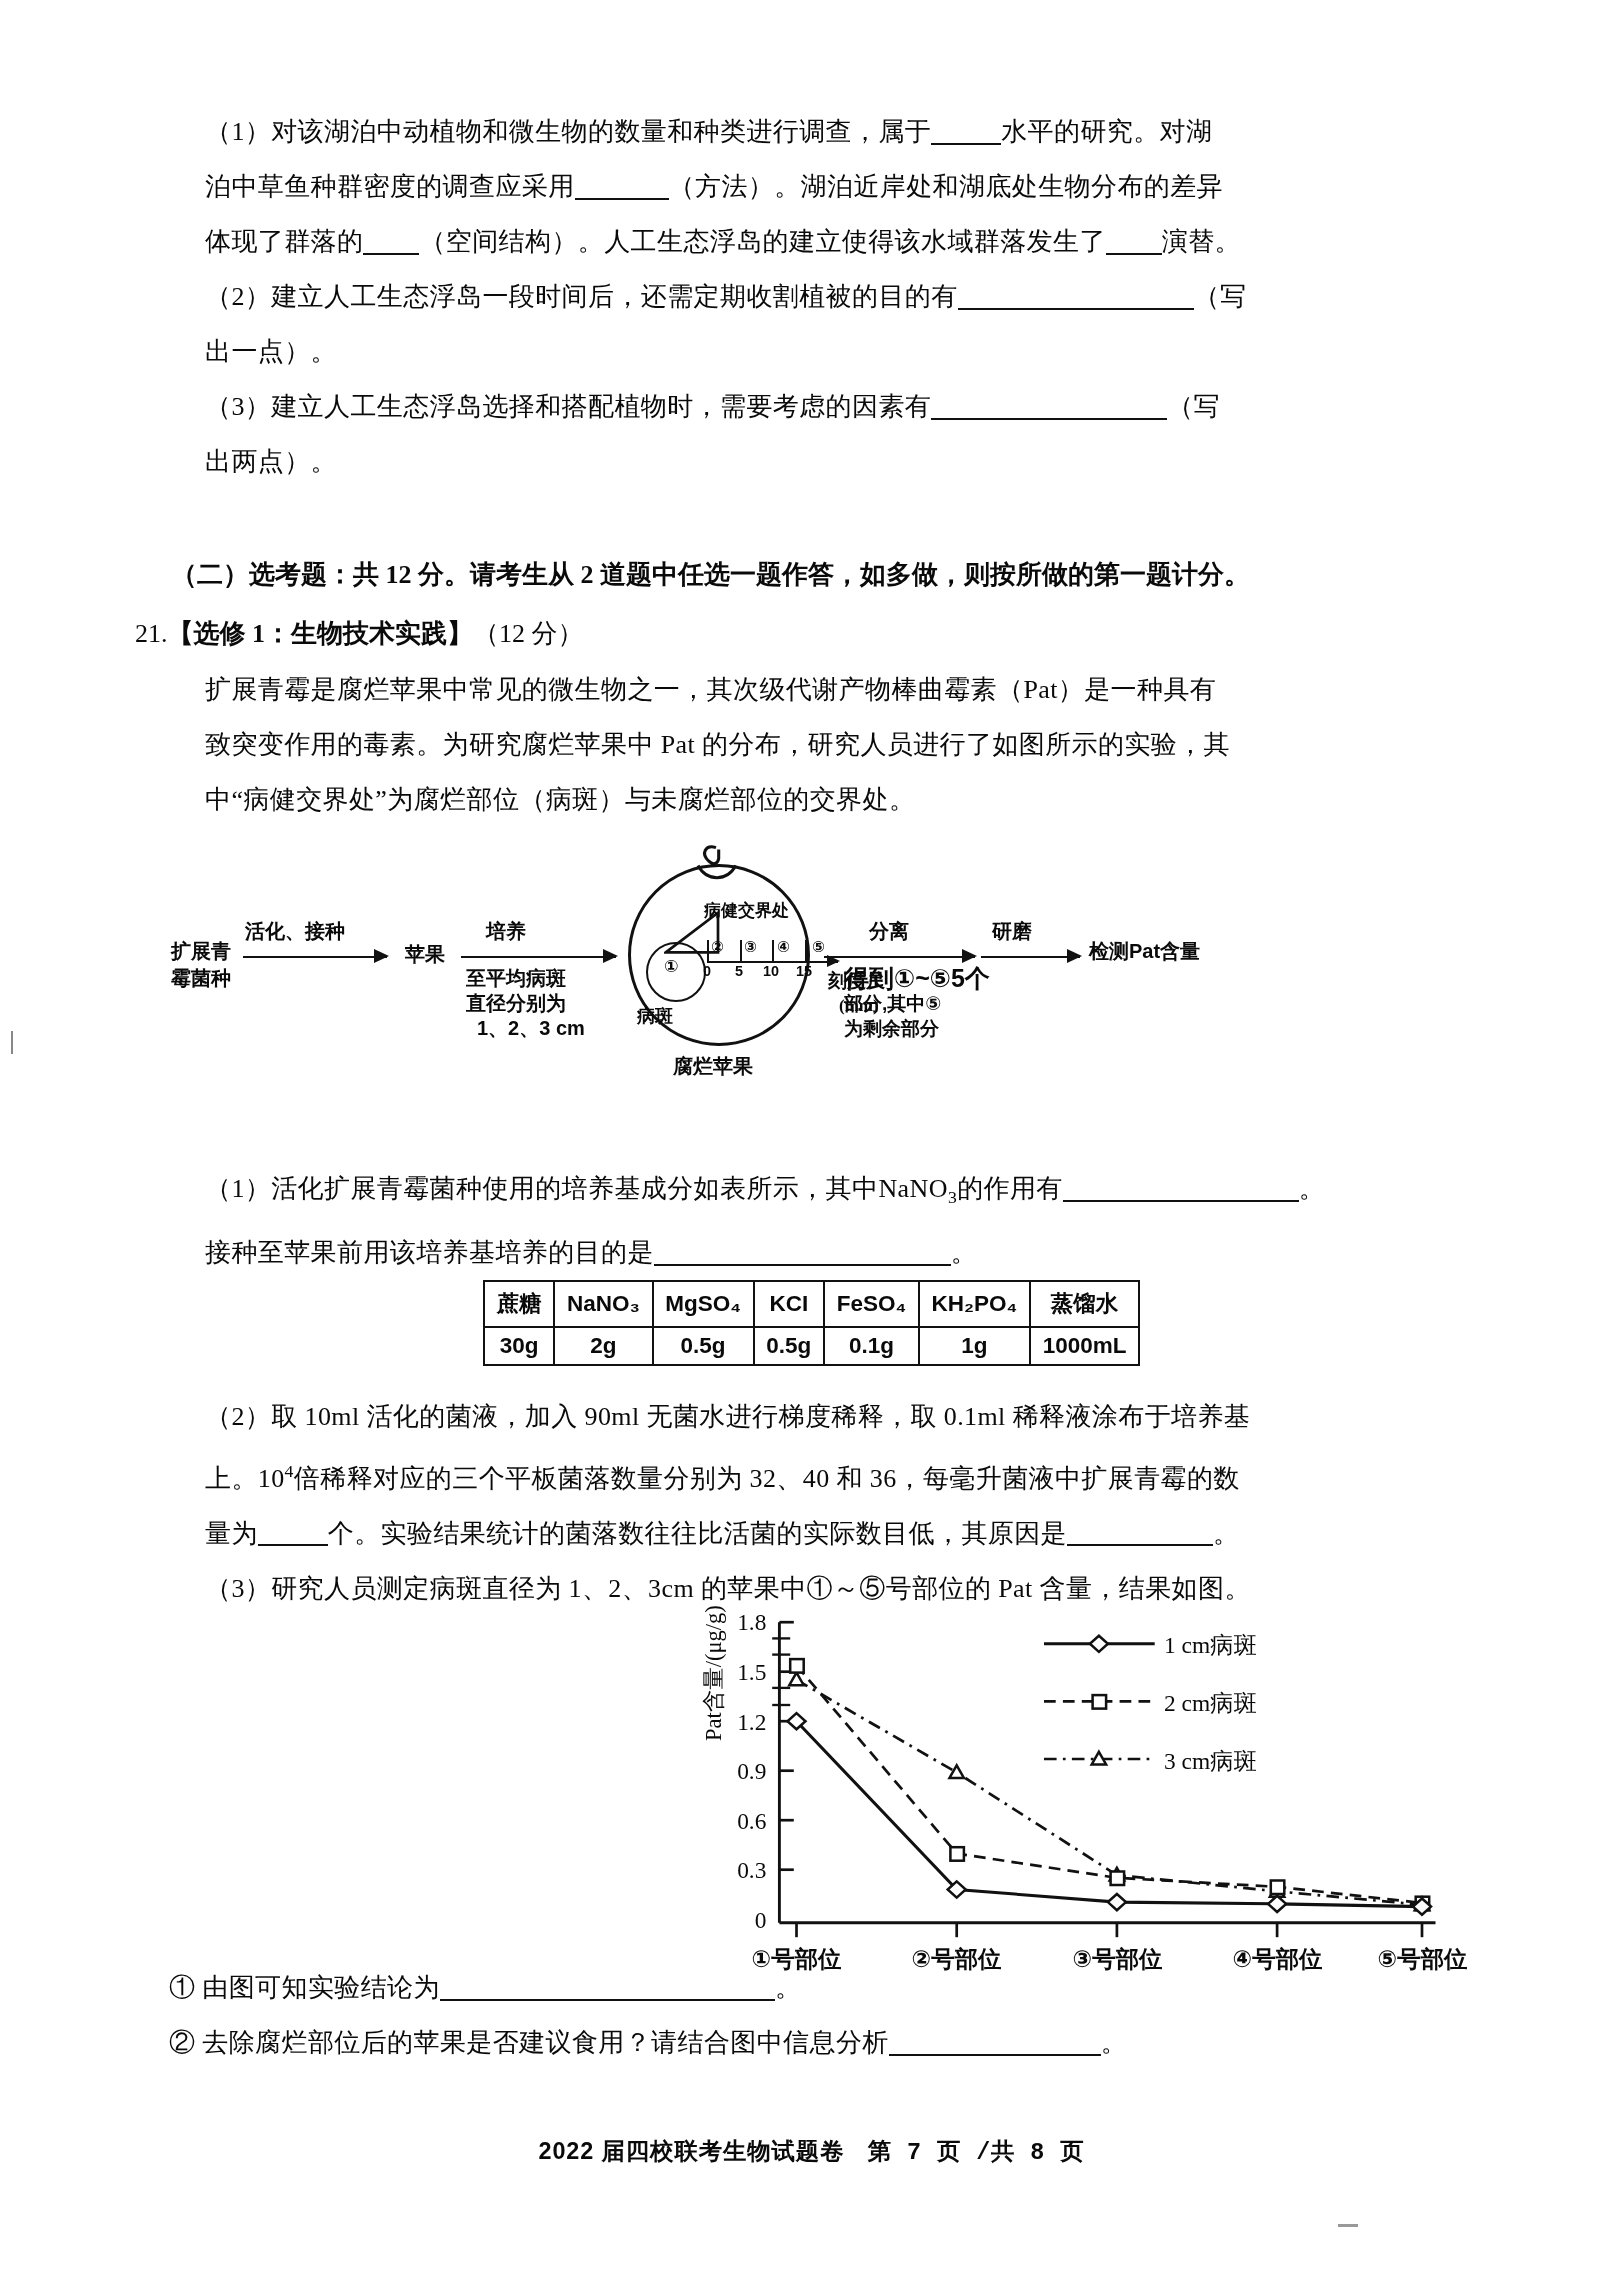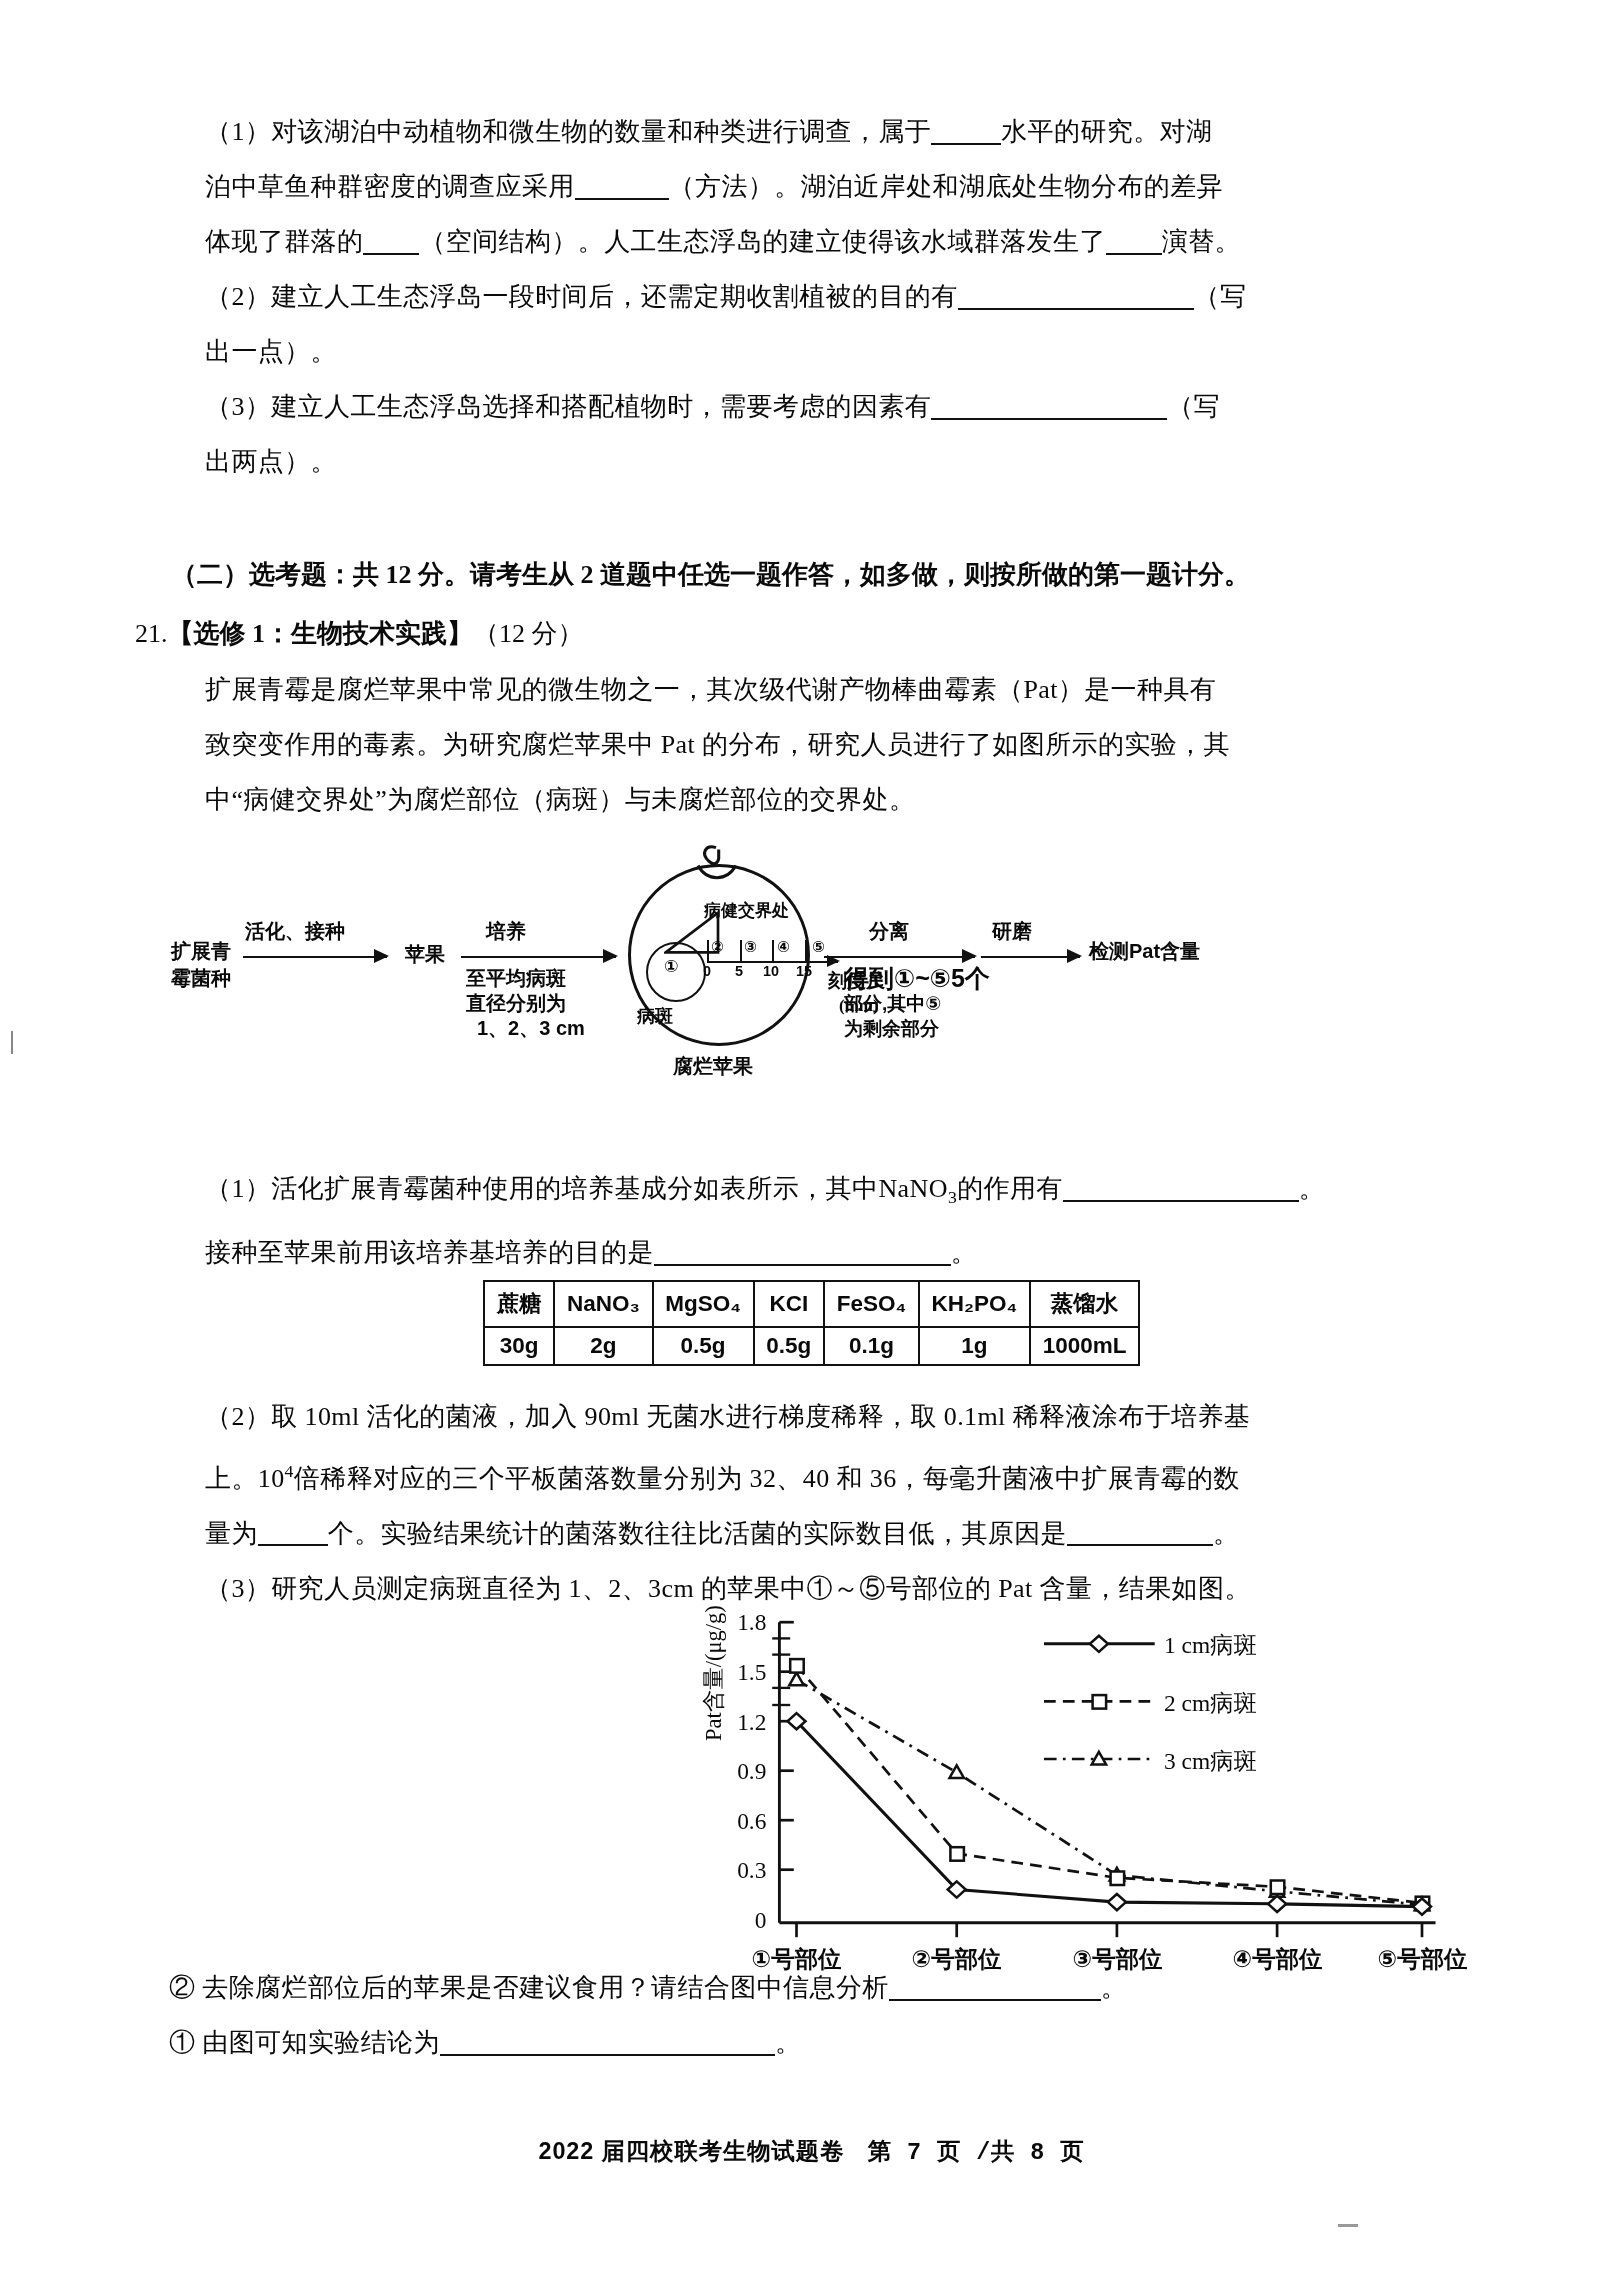--- a/index.html
+++ b/index.html
@@ -382,22 +382,22 @@
     <span class="legend-row" style="left:462px;top:139px;"><span class="lbl">3 cm病斑</span></span>
 
     <span class="xcat" style="left:16px;top:337px;width:157px;">①号部位</span>
     <span class="xcat" style="left:176px;top:337px;width:157px;">②号部位</span>
     <span class="xcat" style="left:337px;top:337px;width:157px;">③号部位</span>
     <span class="xcat" style="left:497px;top:337px;width:157px;">④号部位</span>
     <span class="xcat" style="left:642px;top:337px;width:157px;">⑤号部位</span>
   </div>
 
   <div style="position:absolute;left:169px;top:1960px;width:1278px;">
+    <p class="q"><span>①</span>&nbsp;<span>由图可知实验结论为</span><span class="blank b-line"></span><span>。</span></p>
     <p class="q"><span>②</span>&nbsp;<span>去除腐烂部位后的苹果是否建议食用？请结合图中信息分析</span><span class="blank b-lg"></span><span>。</span></p>
-    <p class="q"><span>①</span>&nbsp;<span>由图可知实验结论为</span><span class="blank b-line"></span><span>。</span></p>
   </div>
 
   <div class="footer">
     <span>2022 届四校联考生物试题卷</span><span class="pg">第 7 页 /共 8 页</span>
   </div>
 
 </div>
 
 
 </body></html>

